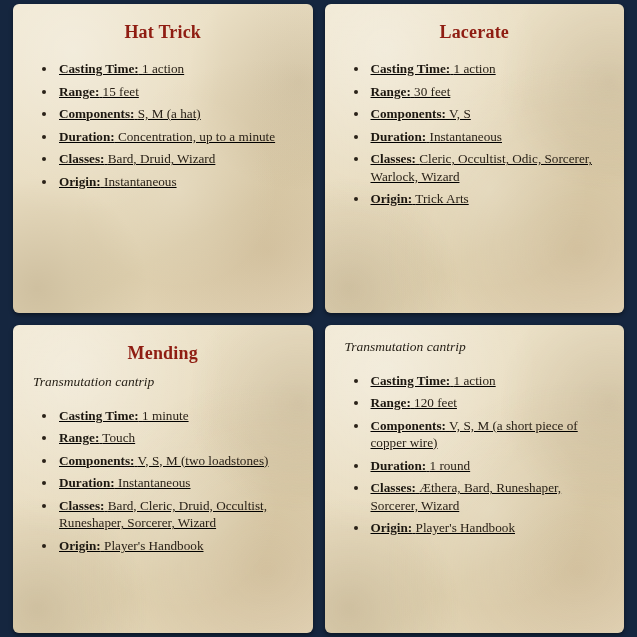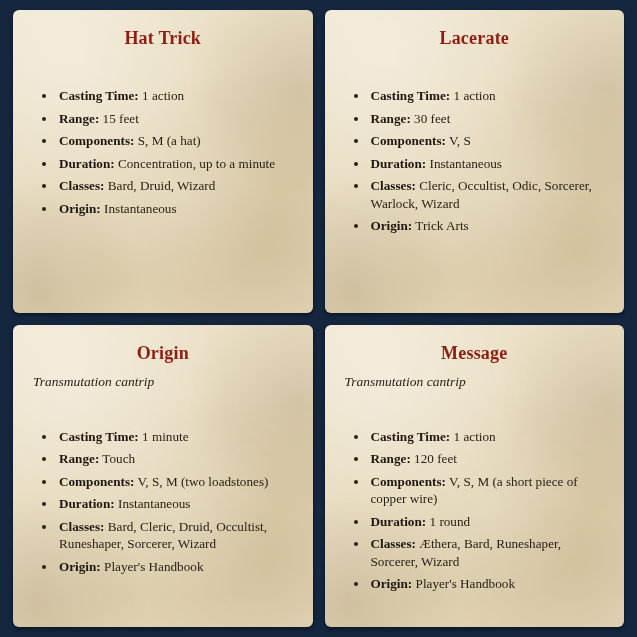--- a/index.html
+++ b/index.html
@@ -11,21 +11,21 @@
     height: 637px;
     background: #15263f;
     font-family: "Liberation Serif", serif;
     overflow: hidden;
   }
   .grid {
     display: grid;
     grid-template-columns: 1fr 1fr;
     grid-template-rows: 1fr 1fr;
     gap: 12px;
-    padding: 10px 13px;
+    padding: 4px 13px;
     box-sizing: border-box;
     width: 637px;
     height: 637px;
   }
   .card {
     background:
       radial-gradient(ellipse at 20% 15%, rgba(255,255,255,0.35) 0%, rgba(255,255,255,0) 45%),
       radial-gradient(ellipse at 85% 80%, rgba(160,130,85,0.28) 0%, rgba(160,130,85,0) 55%),
       linear-gradient(150deg, #efe6cf 0%, #e8dcc0 40%, #e3d6b6 70%, #ecdfc4 100%);
     border-radius: 6px;
@@ -57,25 +57,26 @@
   }
   .card-subtitle {
     font-style: italic;
     font-size: 13.5px;
     color: #231d14;
     margin: 0 0 6px 2px;
     position: relative;
     z-index: 2;
   }
   ul.props {
-    margin: 38px 0 0 0;
+    margin: 17px 0 0 0;
     padding: 0 0 0 26px;
     list-style: disc;
     position: relative;
     z-index: 2;
+    text-decoration: underline;
   }
   ul.props li {
     font-size: 13.2px;
     color: #2a2218;
     line-height: 1.33;
     margin-bottom: 5px;
     padding-left: 2px;
   }
   ul.props li::marker {
     color: #2a2218;
@@ -112,34 +113,33 @@
       <li><span class="plabel">Casting Time:</span> <span class="pvalue">1 action</span></li>
       <li><span class="plabel">Range:</span> <span class="pvalue">30 feet</span></li>
       <li><span class="plabel">Components:</span> <span class="pvalue">V, S</span></li>
       <li><span class="plabel">Duration:</span> <span class="pvalue">Instantaneous</span></li>
       <li><span class="plabel">Classes:</span> <span class="pvalue">Cleric, Occultist, Odic, Sorcerer, Warlock, Wizard</span></li>
       <li><span class="plabel">Origin:</span> <span class="pvalue">Trick Arts</span></li>
     </ul>
   </div>
 
   <div class="card">
-    <div class="card-title">Origin</div>
+    <div class="card-title">Mending</div>
     <div class="card-subtitle">Transmutation cantrip</div>
     <ul class="props">
       <li><span class="plabel">Casting Time:</span> <span class="pvalue">1 minute</span></li>
       <li><span class="plabel">Range:</span> <span class="pvalue">Touch</span></li>
       <li><span class="plabel">Components:</span> <span class="pvalue">V, S, M (two loadstones)</span></li>
       <li><span class="plabel">Duration:</span> <span class="pvalue">Instantaneous</span></li>
       <li><span class="plabel">Classes:</span> <span class="pvalue">Bard, Cleric, Druid, Occultist, Runeshaper, Sorcerer, Wizard</span></li>
       <li><span class="plabel">Origin:</span> <span class="pvalue">Player's Handbook</span></li>
     </ul>
   </div>
 
   <div class="card">
-    <div class="card-title">Message</div>
     <div class="card-subtitle">Transmutation cantrip</div>
     <ul class="props">
       <li><span class="plabel">Casting Time:</span> <span class="pvalue">1 action</span></li>
       <li><span class="plabel">Range:</span> <span class="pvalue">120 feet</span></li>
       <li><span class="plabel">Components:</span> <span class="pvalue">V, S, M (a short piece of copper wire)</span></li>
       <li><span class="plabel">Duration:</span> <span class="pvalue">1 round</span></li>
       <li><span class="plabel">Classes:</span> <span class="pvalue">Æthera, Bard, Runeshaper, Sorcerer, Wizard</span></li>
       <li><span class="plabel">Origin:</span> <span class="pvalue">Player's Handbook</span></li>
     </ul>
   </div>

